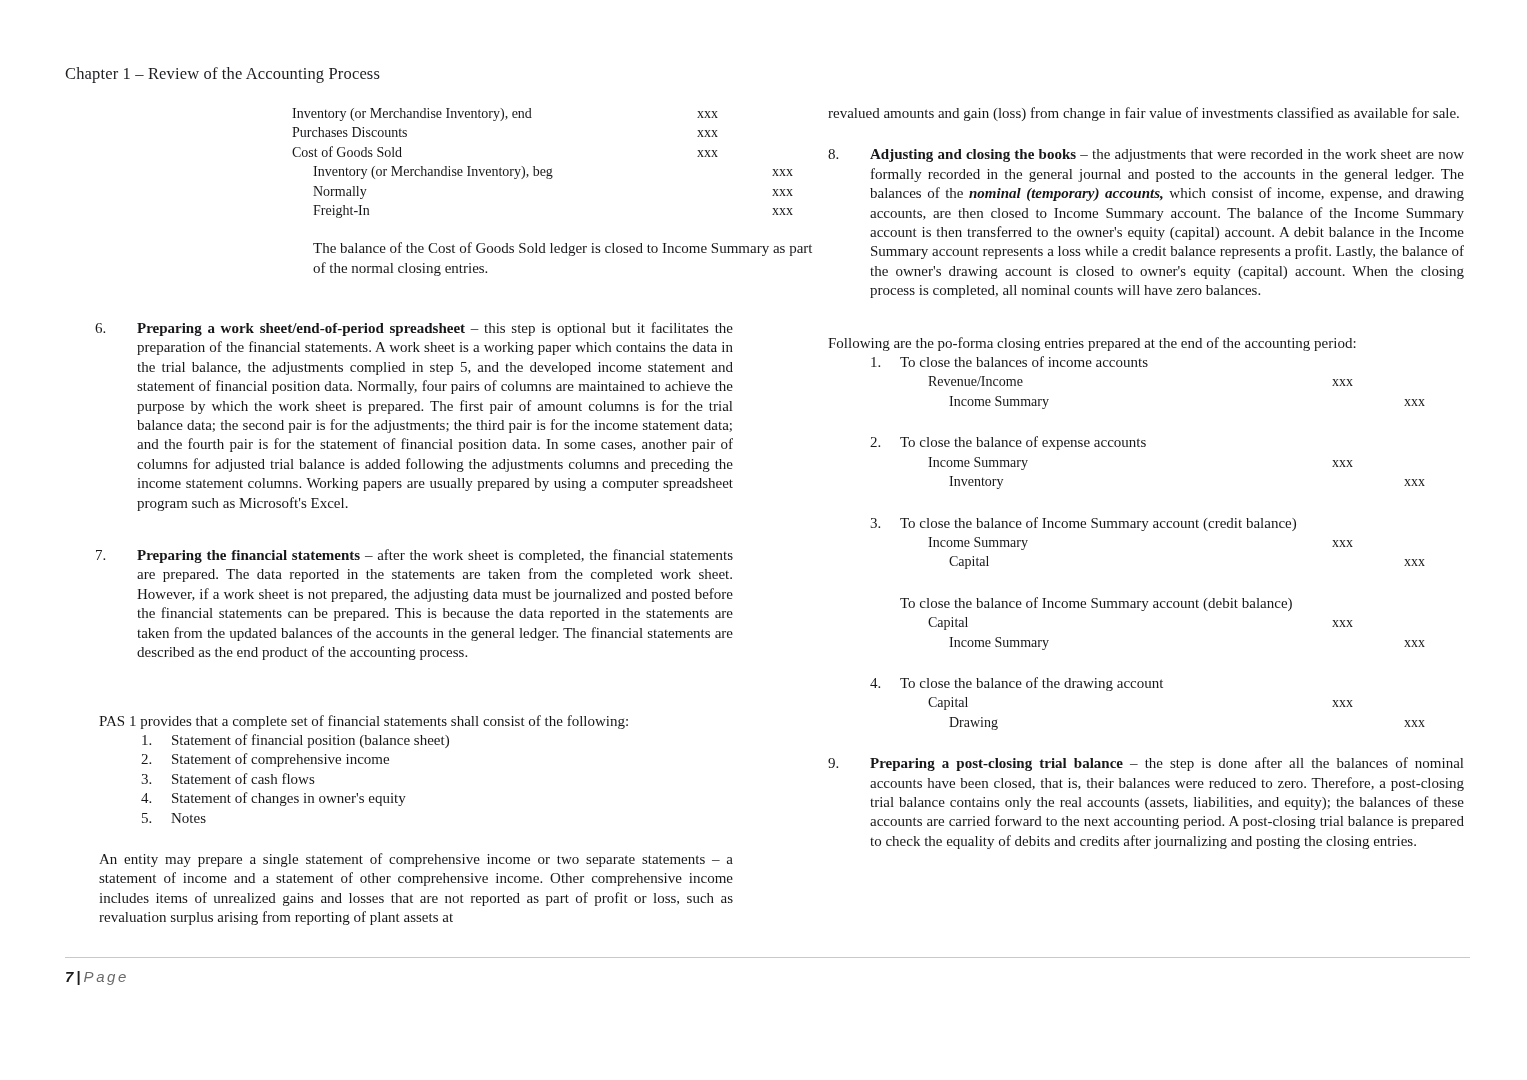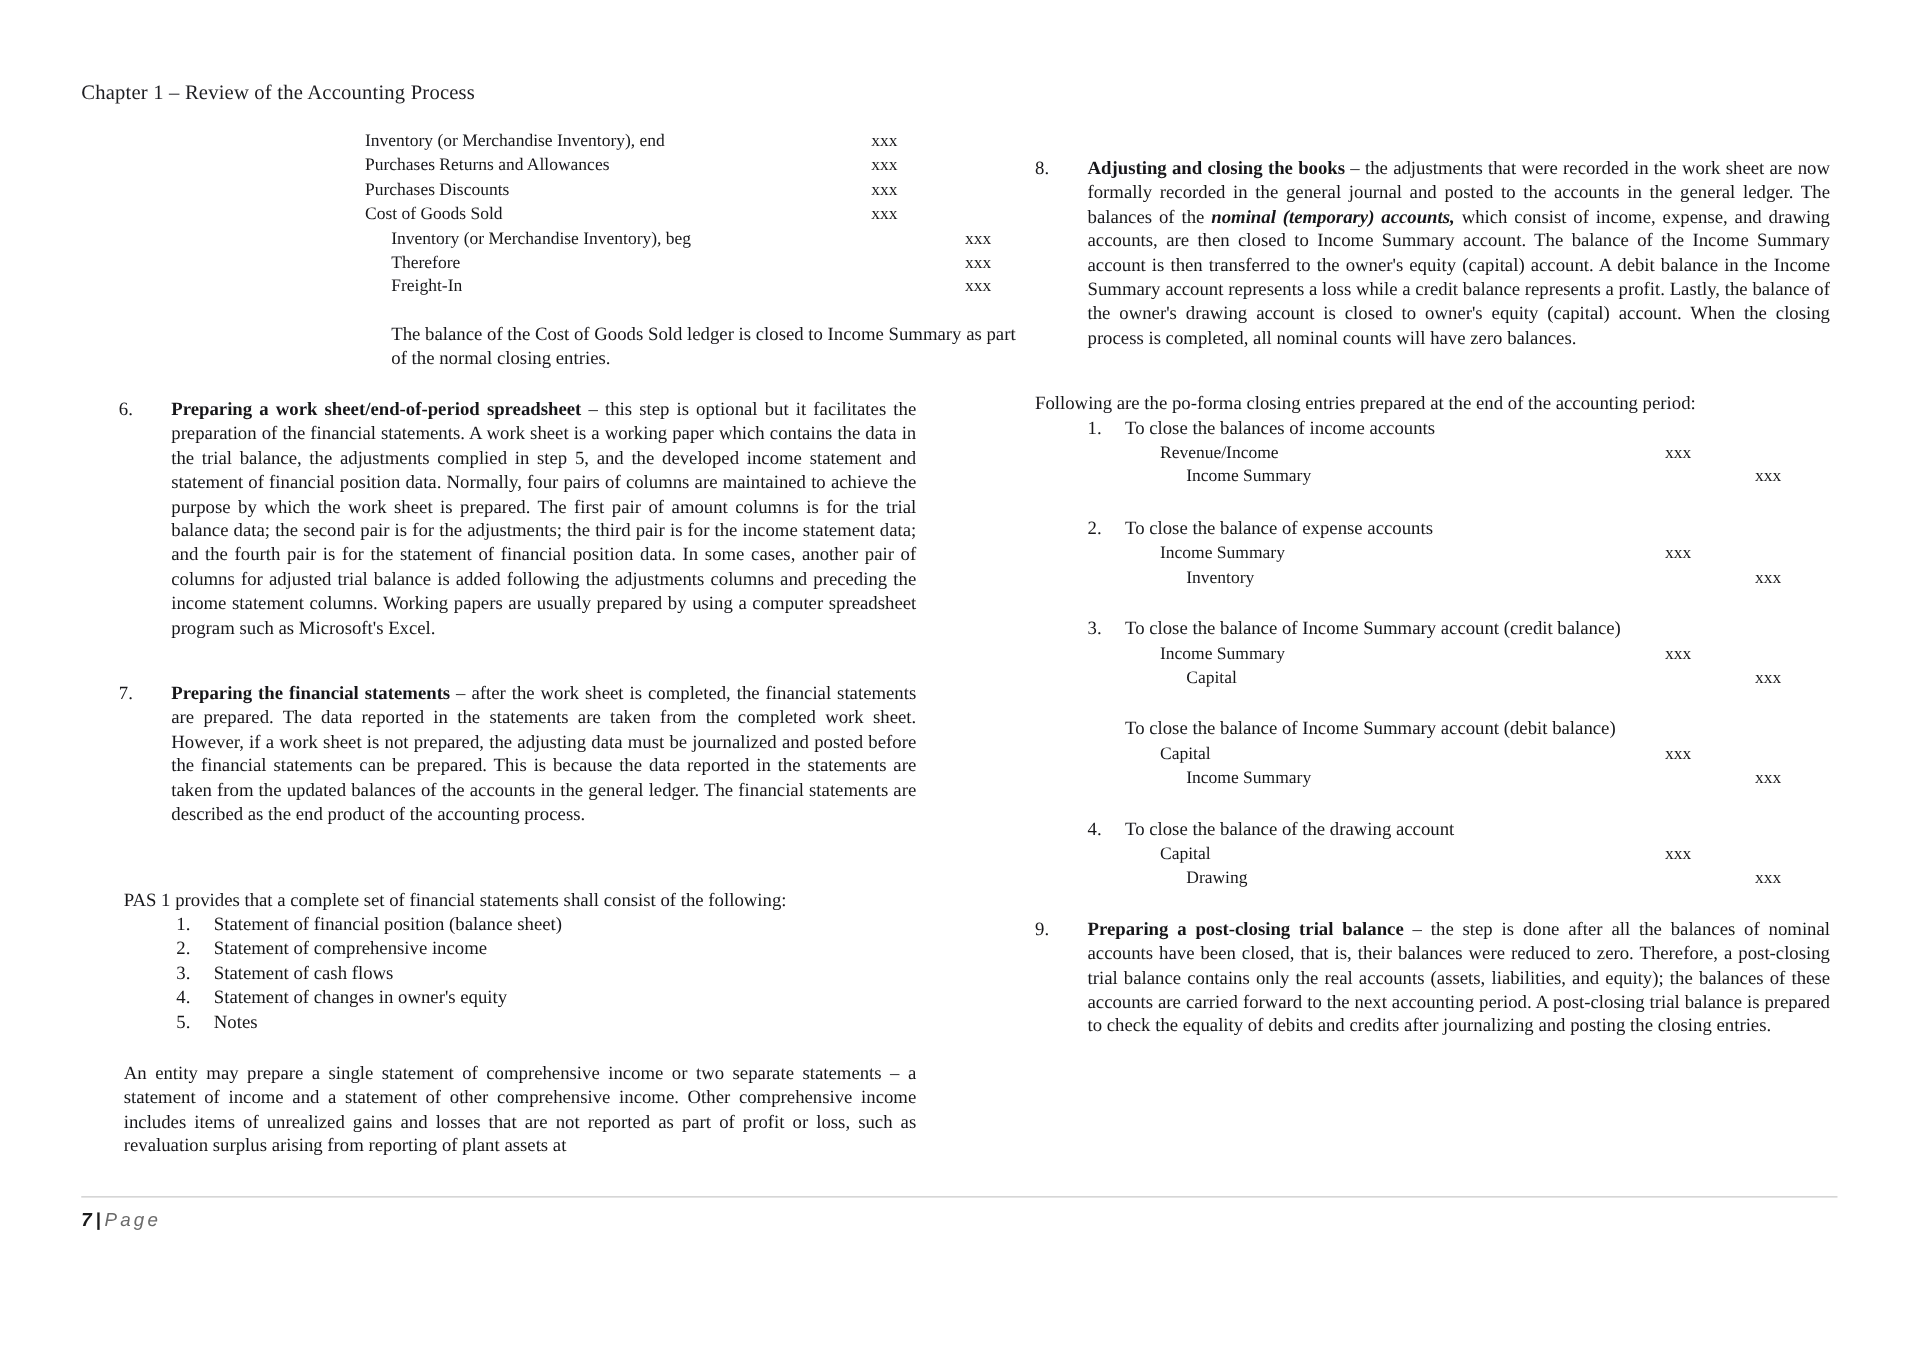--- a/index.html
+++ b/index.html
@@ -201,41 +201,36 @@
 
       <div class="topblock">
         <table class="entry-table">
           <tbody>
             <tr>
               <td class="acct">Inventory (or Merchandise Inventory), end</td>
               <td class="amt-dr">xxx</td>
               <td class="amt-cr"></td>
             </tr>
             <tr>
-              <td class="acct">Purchases Returns and Allowances</td>
-              <td class="amt-dr">xxx</td>
-              <td class="amt-cr"></td>
-            </tr>
-            <tr>
               <td class="acct">Purchases Discounts</td>
               <td class="amt-dr">xxx</td>
               <td class="amt-cr"></td>
             </tr>
             <tr>
               <td class="acct">Cost of Goods Sold</td>
               <td class="amt-dr">xxx</td>
               <td class="amt-cr"></td>
             </tr>
             <tr>
               <td class="acct ind1">Inventory (or Merchandise Inventory), beg</td>
               <td class="amt-dr"></td>
               <td class="amt-cr">xxx</td>
             </tr>
             <tr>
-              <td class="acct ind1">Therefore</td>
+              <td class="acct ind1">Normally</td>
               <td class="amt-dr"></td>
               <td class="amt-cr">xxx</td>
             </tr>
             <tr>
               <td class="acct ind1">Freight-In</td>
               <td class="amt-dr"></td>
               <td class="amt-cr">xxx</td>
             </tr>
           </tbody>
         </table>
@@ -285,20 +280,21 @@
       </div>
 
       <div class="gap-md"></div>
 
       <div class="plain-para" style="padding-left:4px;">An entity may prepare a single statement of comprehensive income or two separate statements – a statement of income and a statement of other comprehensive income. Other comprehensive income includes items of unrealized gains and losses that are not reported as part of profit or loss, such as revaluation surplus arising from reporting of plant assets at</div>
 
     </div>
 
     <div class="col col-right">
 
+      <div class="plain-para">revalued amounts and gain (loss) from change in fair value of investments classified as available for sale.</div>
 
       <div class="gap-md"></div>
 
       <div class="step">
         <span class="num">8.</span>
         <span class="body"><span class="lead">Adjusting and closing the books</span><span> – the adjustments that were recorded in the work sheet are now formally recorded in the general journal and posted to the accounts in the general ledger. The balances of the </span><span class="inline-bold-italic">nominal (temporary) accounts,</span><span> which consist of income, expense, and drawing accounts, are then closed to Income Summary account. The balance of the Income Summary account is then transferred to the owner's equity (capital) account. A debit balance in the Income Summary account represents a loss while a credit balance represents a profit. Lastly, the balance of the owner's drawing account is closed to owner's equity (capital) account. When the closing process is completed, all nominal counts will have zero balances.</span></span>
       </div>
 
       <div class="gap-sm"></div>
 

